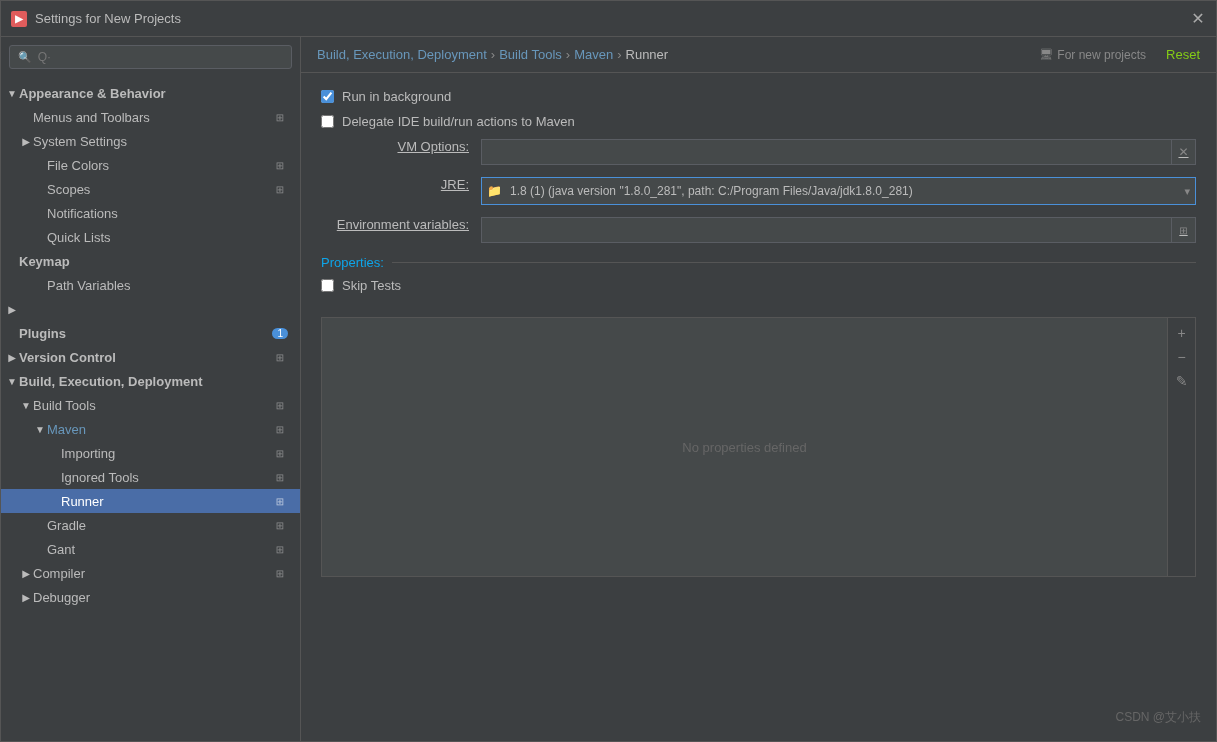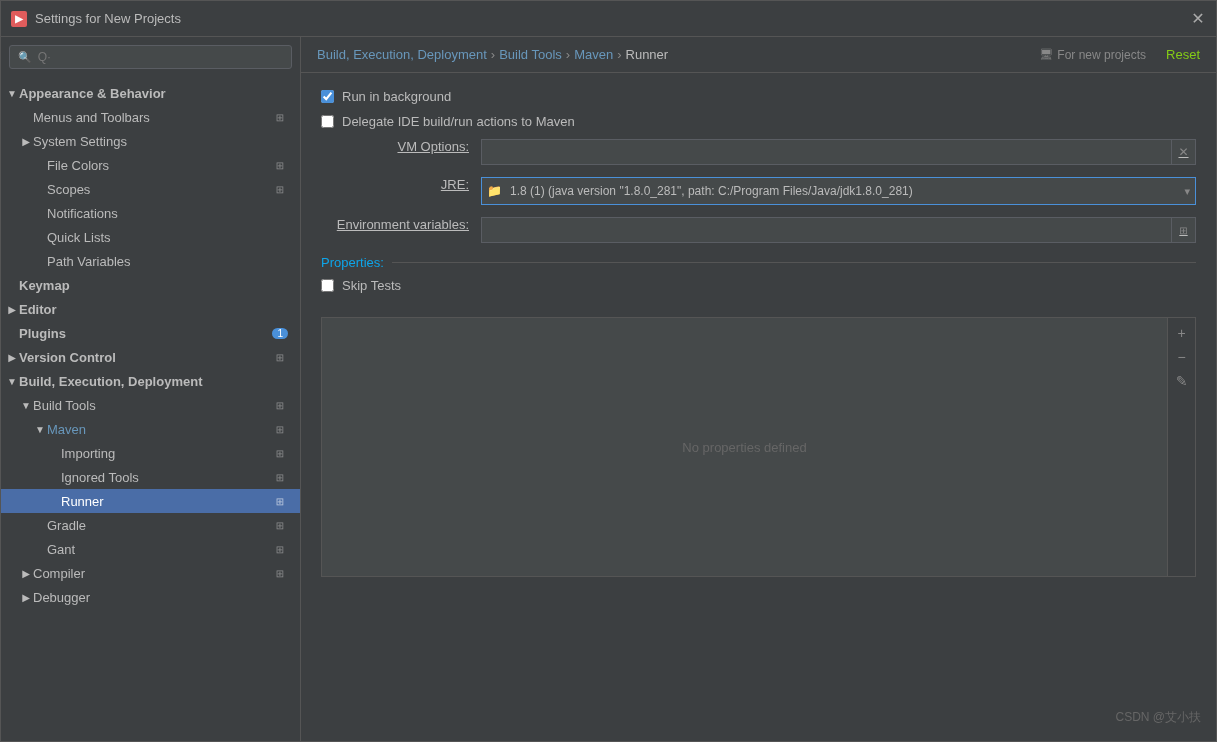--- a/index.html
+++ b/index.html
@@ -426,35 +426,34 @@
           <span class="label">Notifications</span>
         </div>
 
         <div class="tree-item">
           <span class="indent" style="width:32px"></span>
           <span class="arrow"></span>
           <span class="label">Quick Lists</span>
         </div>
 
         <div class="tree-item">
+          <span class="indent" style="width:4px"></span>
+          <span class="arrow"></span>
+          <span class="label" style="font-weight:bold;">Keymap</span>
+        </div>
+
+        <div class="tree-item">
           <span class="indent" style="width:32px"></span>
           <span class="arrow"></span>
           <span class="label">Path Variables</span>
-        </div>
-
-        <div class="tree-item">
-          <span class="indent" style="width:4px"></span>
-          <span class="arrow"></span>
-          <span class="label" style="font-weight:bold;">Keymap</span>
         </div>
 
         <div class="tree-item">
           <span class="indent" style="width:4px"></span>
           <span class="arrow">▶</span>
-          <span class="label" style="font-weight:bold;">Editor</span>
         </div>
 
         <div class="tree-item">
           <span class="indent" style="width:4px"></span>
           <span class="arrow"></span>
           <span class="label" style="font-weight:bold;">Plugins</span>
           <span class="badge">1</span>
         </div>
 
         <div class="tree-item">

